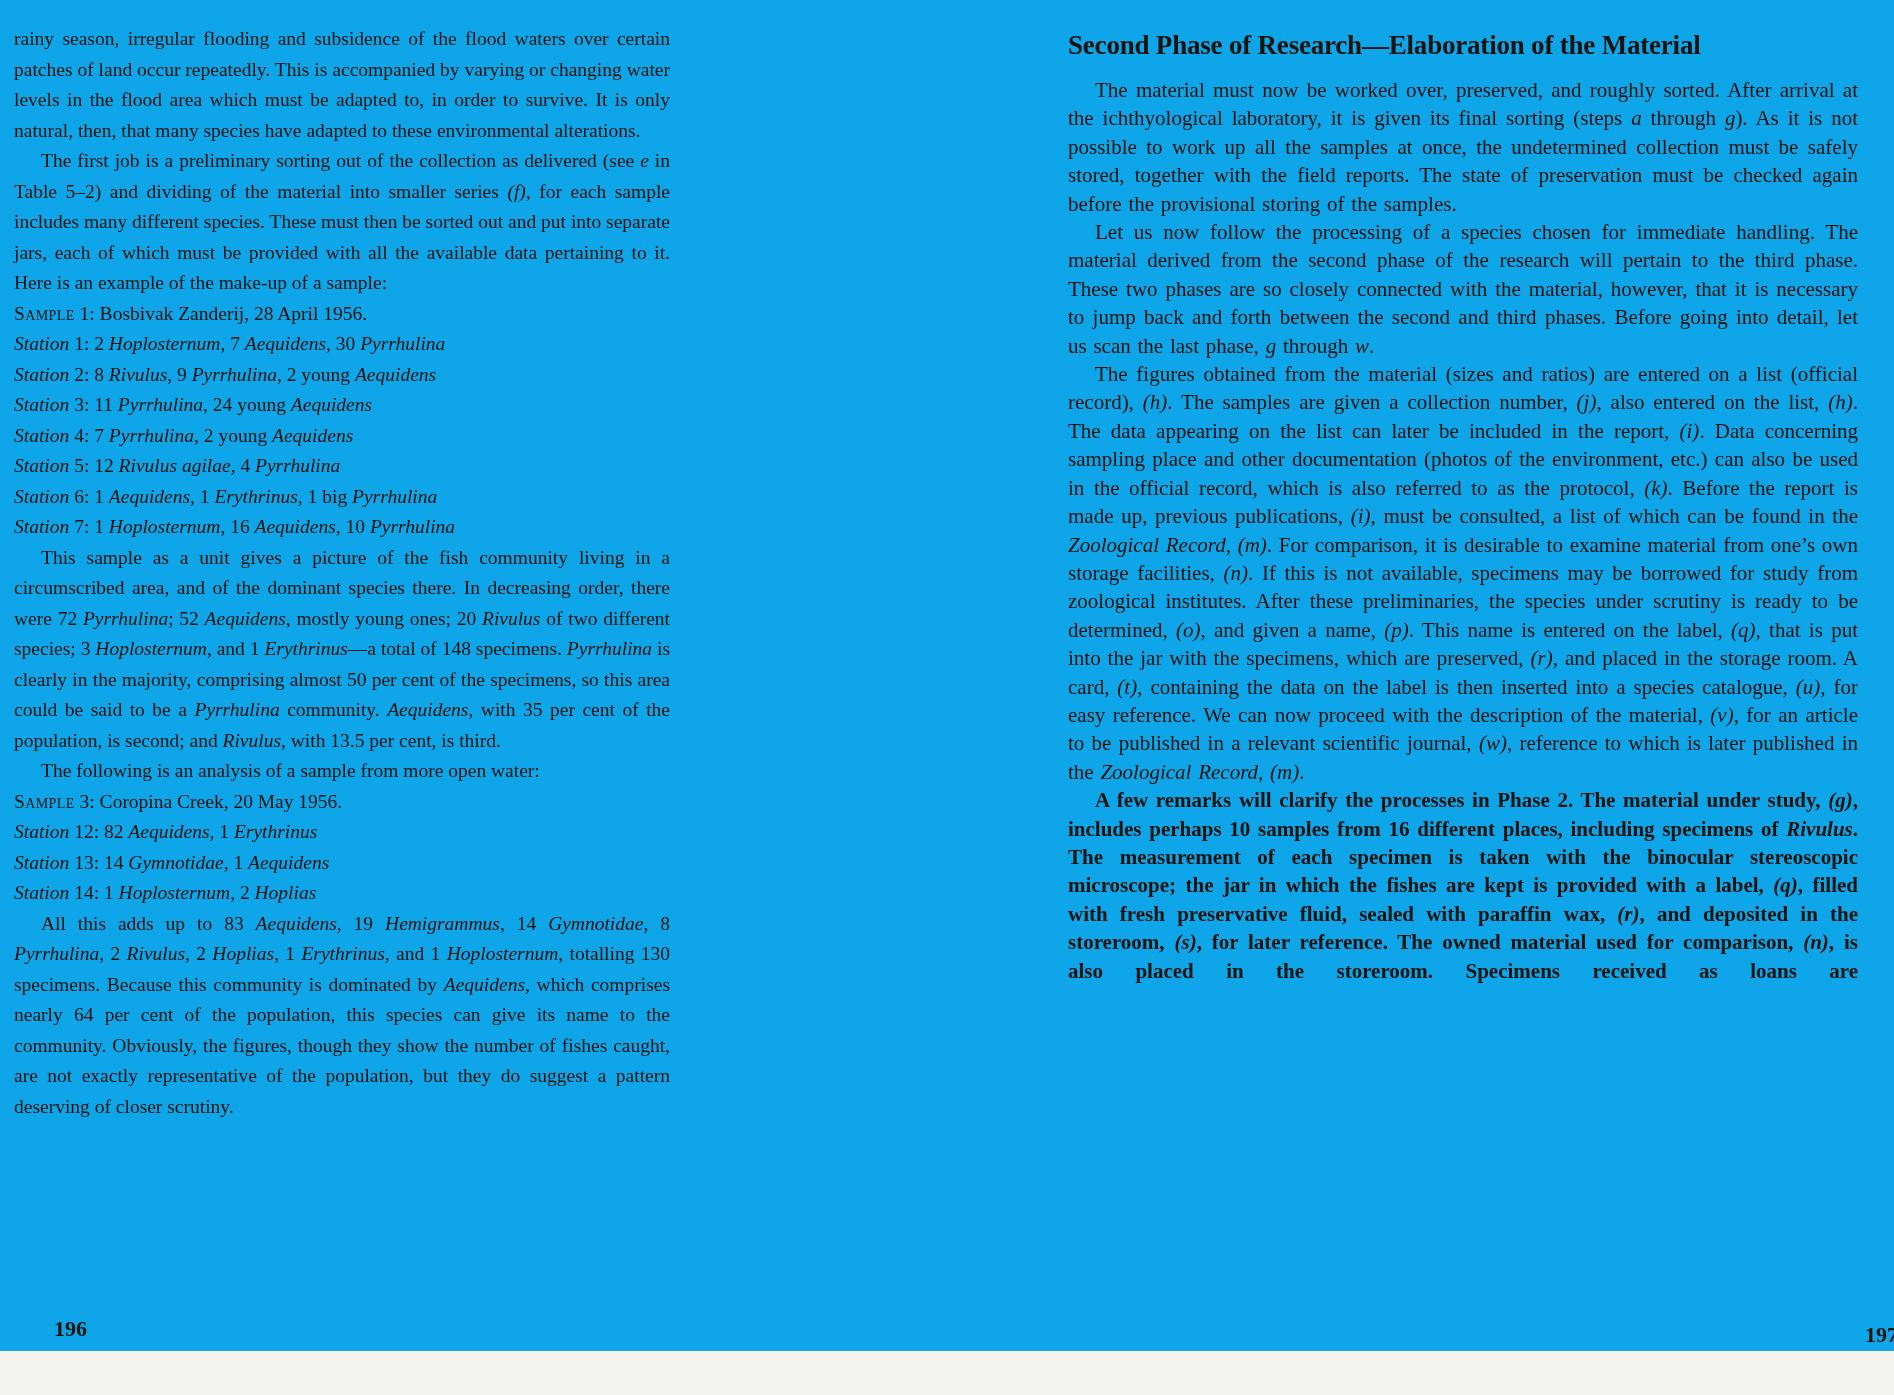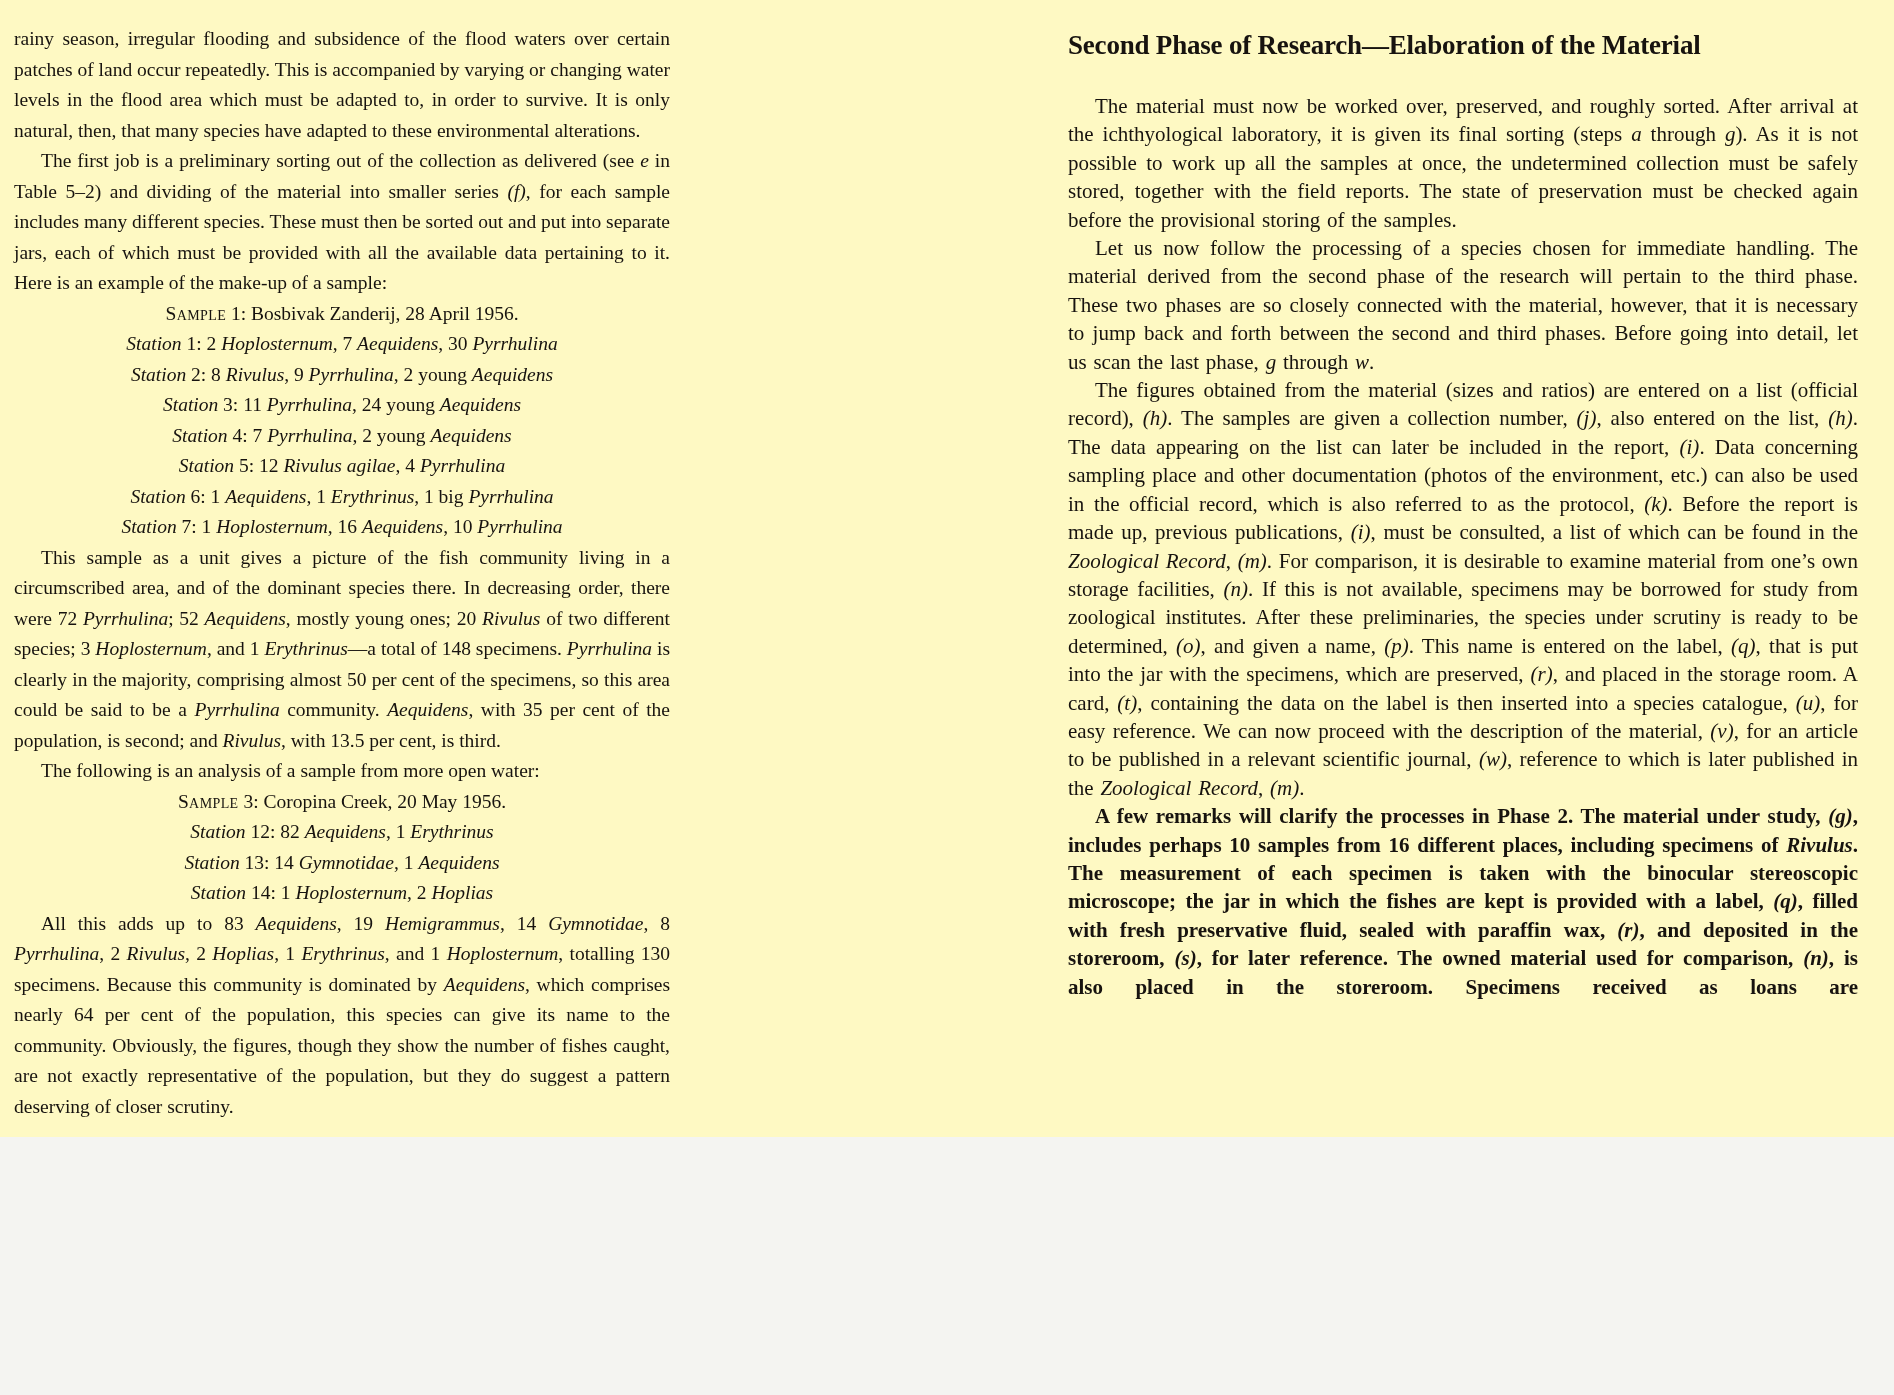--- a/index.html
+++ b/index.html
@@ -1,40 +1,40 @@
 <!DOCTYPE html>
 <html><head>
 <meta charset="utf-8">
 <style>
   html, body { margin: 0; padding: 0; background: #f4f4f1; }
   .scan {
     position: relative;
     width: 1894px;
-    height: 1137px;
-    background: #fef9c3;
+    height: 1351px;
+    background: #0ea5e9;
     overflow: hidden;
     font-family: "Liberation Serif", "DejaVu Serif", serif;
     color: #17130f;
   }
   .page { position: absolute; }
   .page-left  { left: 14px;  top: 24px; width: 656px;  font-size: 19.5px; line-height: 30.5px; }
   .page-right { left: 1068px; top: 26px; width: 790px; font-size: 21px;  line-height: 28.4px; word-spacing: 1.5px; }
   .heading {
     font-weight: bold;
     font-size: 27px;
     line-height: 38px;
     letter-spacing: -0.2px;
-    margin: 0 0 28px 0;
+    margin: 0 0 12px 0;
     word-spacing: 0;
   }
   p.blk { margin: 0; padding: 0; }
   .body        { text-align: justify; }
   .body-indent { text-align: justify; text-indent: 27px; }
   .cont        { text-align-last: justify; font-weight: bold; }
-  .list        { margin-left: 20px; text-align: center; }
+  .list        { margin-left: 20px; text-align: left; }
   .i  { font-style: italic; }
   .sc { font-variant: small-caps; letter-spacing: 0.4px; }
   .pageno {
     position: absolute;
     font-weight: bold;
     font-size: 22px;
     color: #17130f;
     margin-left: 40px;
   }
   .pageno-left  { left: 14px;  top: 1316px; }

